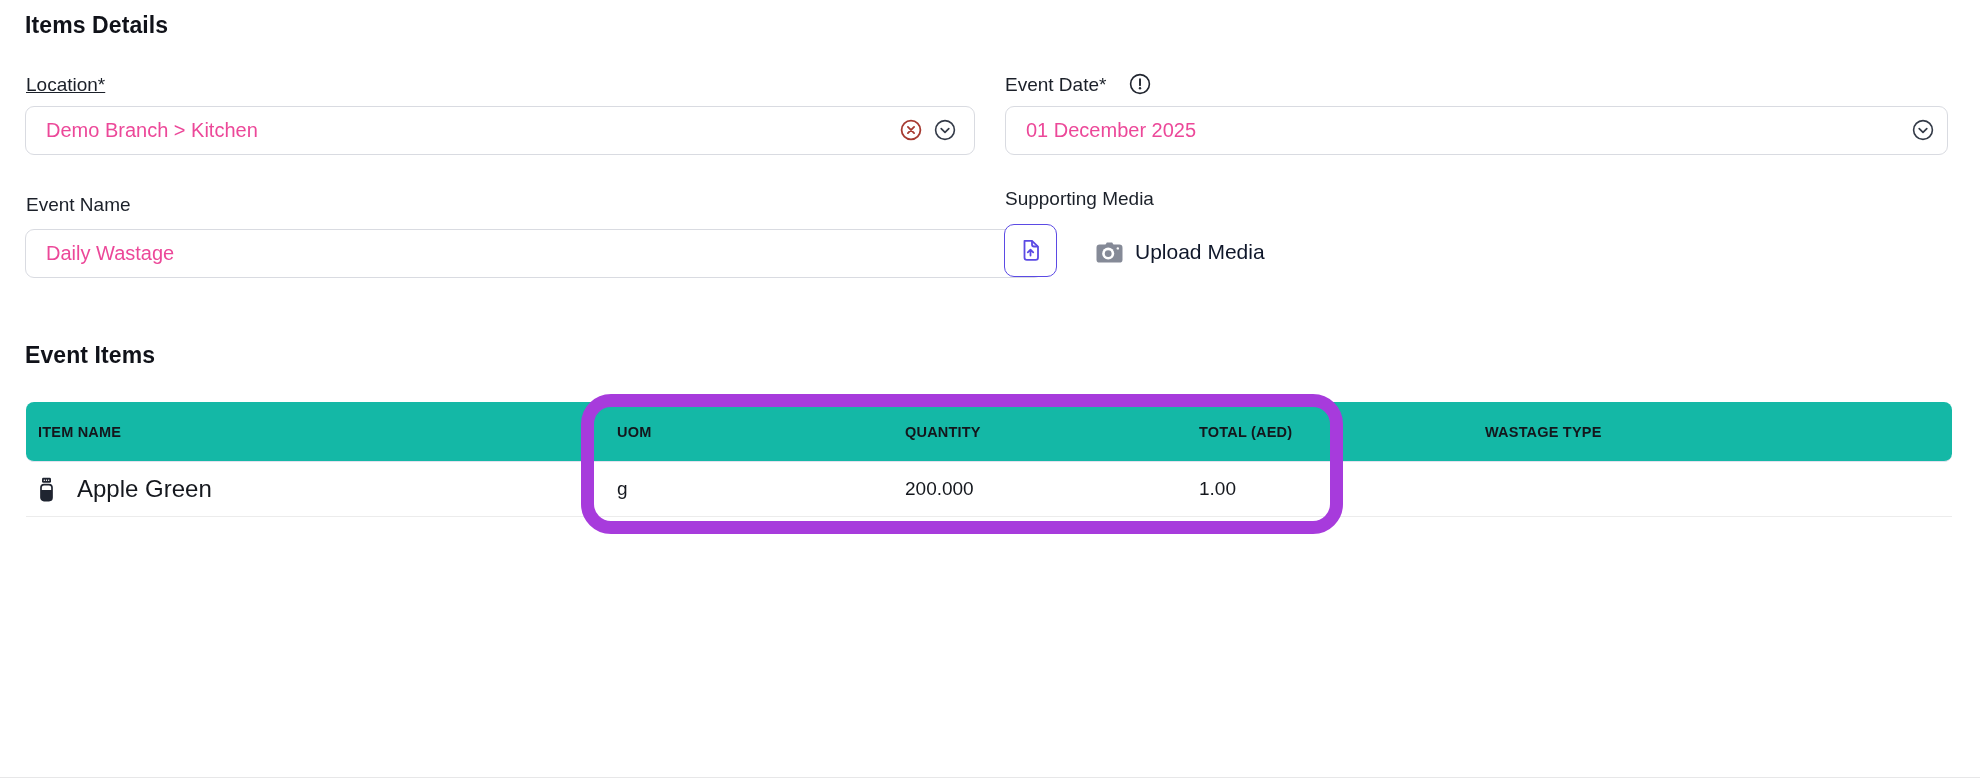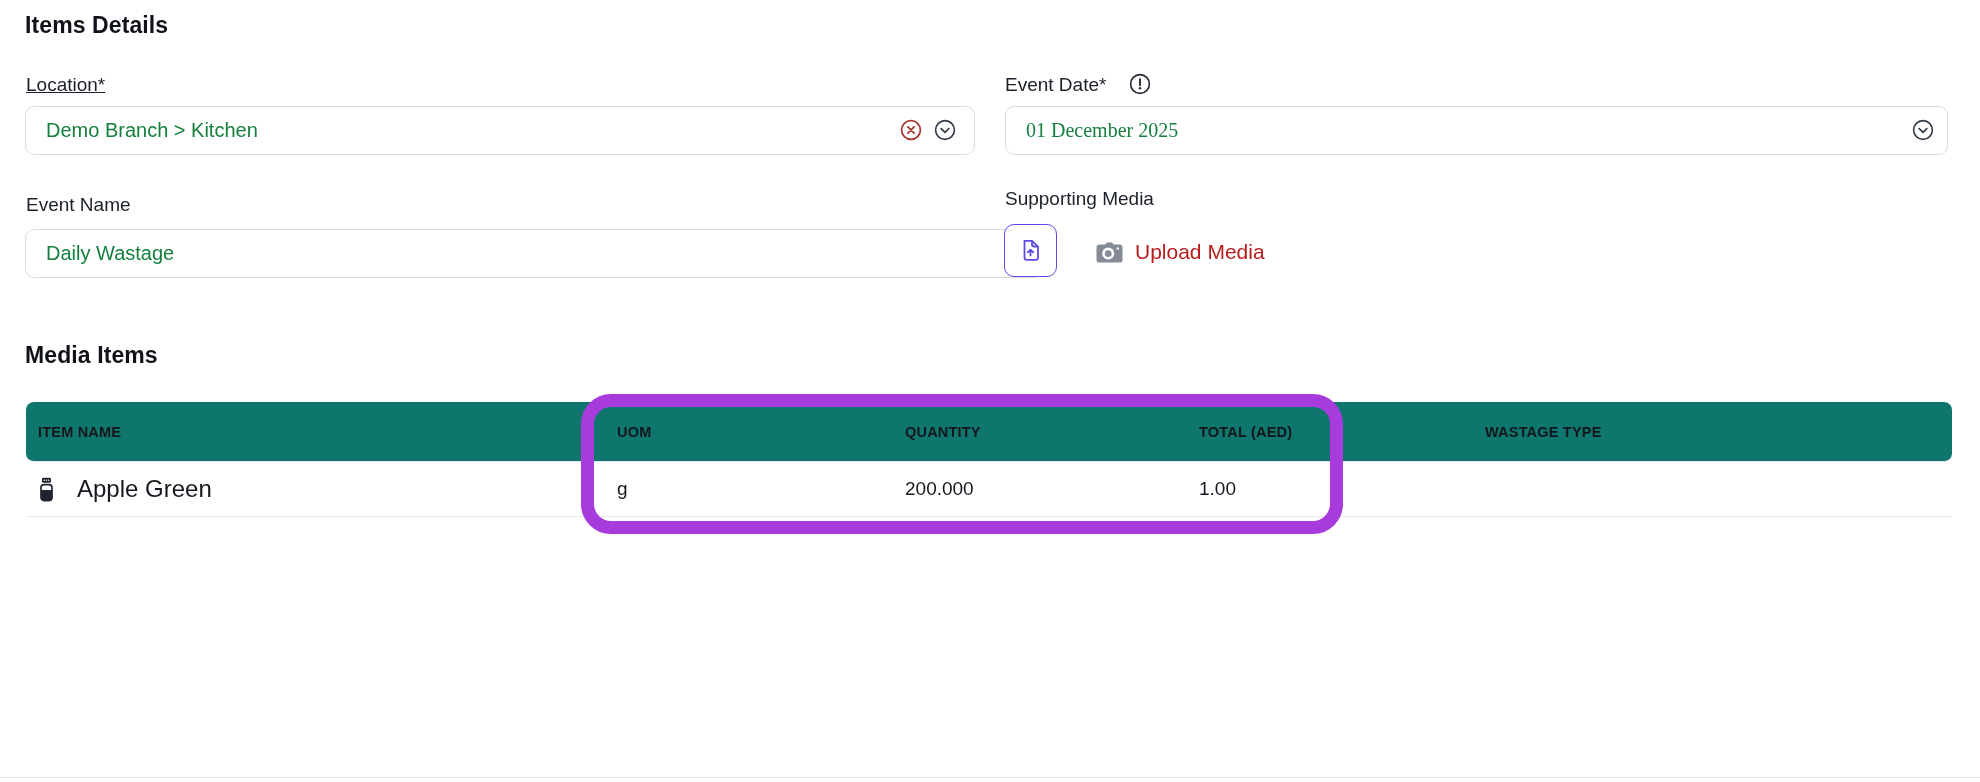--- a/index.html
+++ b/index.html
@@ -12,41 +12,41 @@
   #heading-items   { left:25px; top:342px; }
 
   .field-label { position:absolute; font-size:19px; color:#1b2029; }
   #label-location  { left:26px;  top:74px;text-decoration:underline; }
   #label-eventname { left:26px;  top:194px; }
   #label-eventdate { left:1005px; top:74px; }
   #label-media     { left:1005px; top:188px; }
 
   .text-input { position:absolute; height:49px; border:1px solid #d9dbe1; border-radius:9px;
                 background:#fff; font-family:"Liberation Sans", sans-serif; font-size:20px;
-                color:#15803d; padding:0 56px 0 20px; outline:none; }
+                color:#ec4899; padding:0 56px 0 20px; outline:none; }
   #input-location  { left:25px;  top:106px; width:950px; }
   #input-eventname { left:25px;  top:229px; width:1018px; }
-  #input-eventdate { left:1005px; top:106px; width:943px;font-family:Liberation Serif, serif; }
+  #input-eventdate { left:1005px; top:106px; width:943px; }
 
   .field-icon { position:absolute; width:22px; height:22px; }
   #icon-clear-location   { left:900px;  top:119px; cursor:pointer; }
   #icon-chevron-location { left:934px;  top:119px; cursor:pointer; }
   #icon-chevron-date     { left:1912px; top:119px; cursor:pointer; }
   #icon-info-date        { left:1129px; top:73px;  cursor:pointer; }
 
   #btn-upload-file { position:absolute; left:1004px; top:224px; width:53px; height:53px;
                      border:1.5px solid #5b4ae4; border-radius:10px; background:#fff;
                      display:flex; align-items:center; justify-content:center; cursor:pointer; }
   #btn-upload-media { position:absolute; left:1096px; top:236px; height:32px; display:flex;
                       align-items:center; gap:12px; background:transparent; border:none; cursor:pointer; }
-  #btn-upload-media .upload-text { font-family:"Liberation Sans", sans-serif; font-size:21px; color:#b91c1c; }
+  #btn-upload-media .upload-text { font-family:"Liberation Sans", sans-serif; font-size:21px; color:#0f172a; }
 
   
   #table-header { position:absolute; left:26px; top:402px; width:1926px; height:60px;
-                  background:#0f766e; border-radius:8px; border-bottom:1px solid #e4e1ef; }
+                  background:#14b8a6; border-radius:8px; border-bottom:1px solid #e4e1ef; }
   .hcell { position:absolute; top:0; height:100%; display:flex; align-items:center;
            font-size:14.5px; font-weight:700; color:#14161c; letter-spacing:.2px; white-space:nowrap; }
   #table-row { position:absolute; left:26px; top:462px; width:1926px; height:55px;
                background:#fff; border-bottom:1px solid #ececec; cursor:default; }
   .rcell { position:absolute; top:0; height:100%; display:flex; align-items:center;
            font-size:19px; color:#15181e; white-space:nowrap; }
   .col-item    { left:12px; }
   .col-uom     { left:591px; }
   .col-qty     { left:879px; }
   .col-total   { left:1173px; }
@@ -118,21 +118,21 @@
         <path d="M9.2 4.2 L10.8 1.6 H16.2 L17.8 4.2 Z" fill="#858a97"></path>
         <rect x="0.5" y="3.6" width="26" height="18" rx="3.2" fill="#858a97"></rect>
         <circle cx="12.2" cy="12.6" r="6" fill="#ffffff"></circle>
         <circle cx="12.2" cy="12.6" r="3.4" fill="#858a97"></circle>
         <circle cx="21.8" cy="7.4" r="1.2" fill="#ffffff"></circle>
       </svg>
     </span>
     <span class="upload-text">Upload Media</span>
   </button>
 
-  <div id="heading-items" class="section-heading">Media Items</div>
+  <div id="heading-items" class="section-heading">Event Items</div>
 
   <div id="table-header">
     <div class="hcell col-item">ITEM NAME</div>
     <div class="hcell col-uom">UOM</div>
     <div class="hcell col-qty">QUANTITY</div>
     <div class="hcell col-total">TOTAL (AED)</div>
     <div class="hcell col-wastage">WASTAGE TYPE</div>
   </div>
 
   <div id="table-row">

